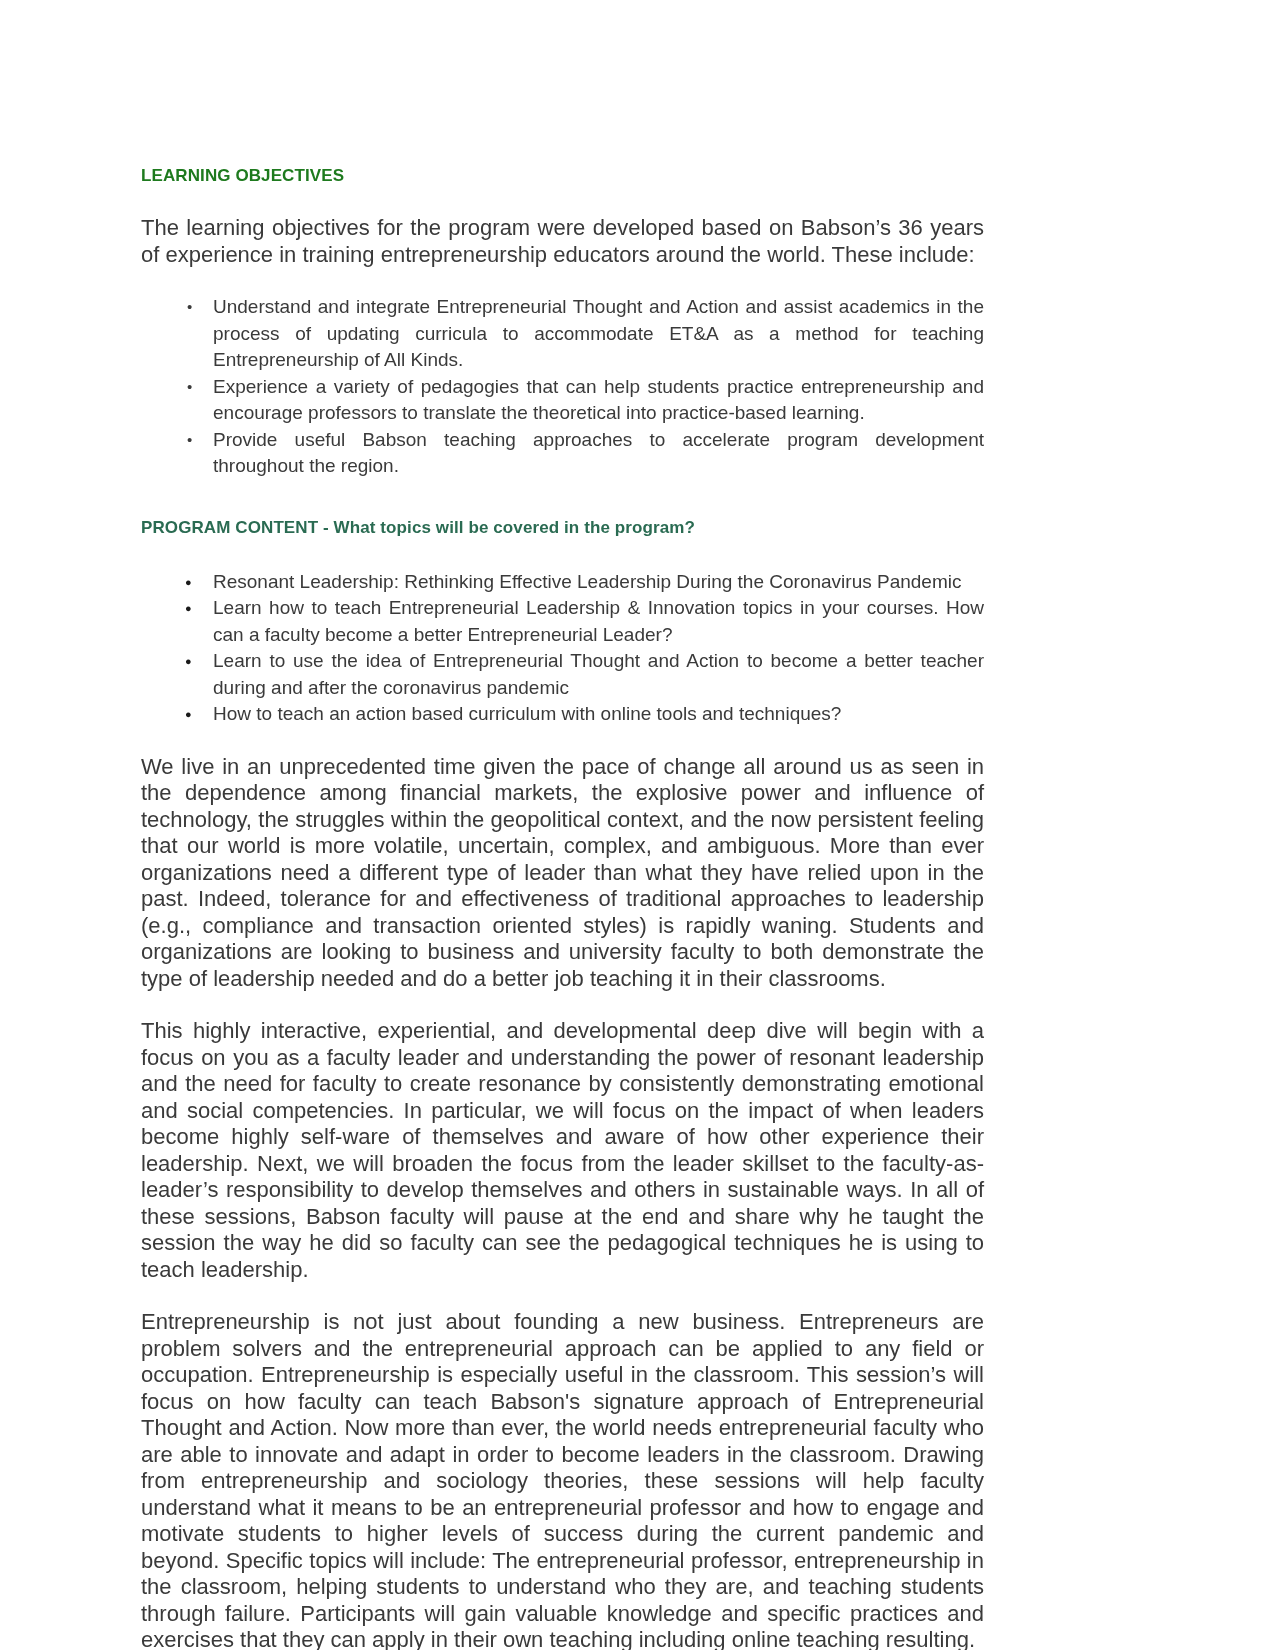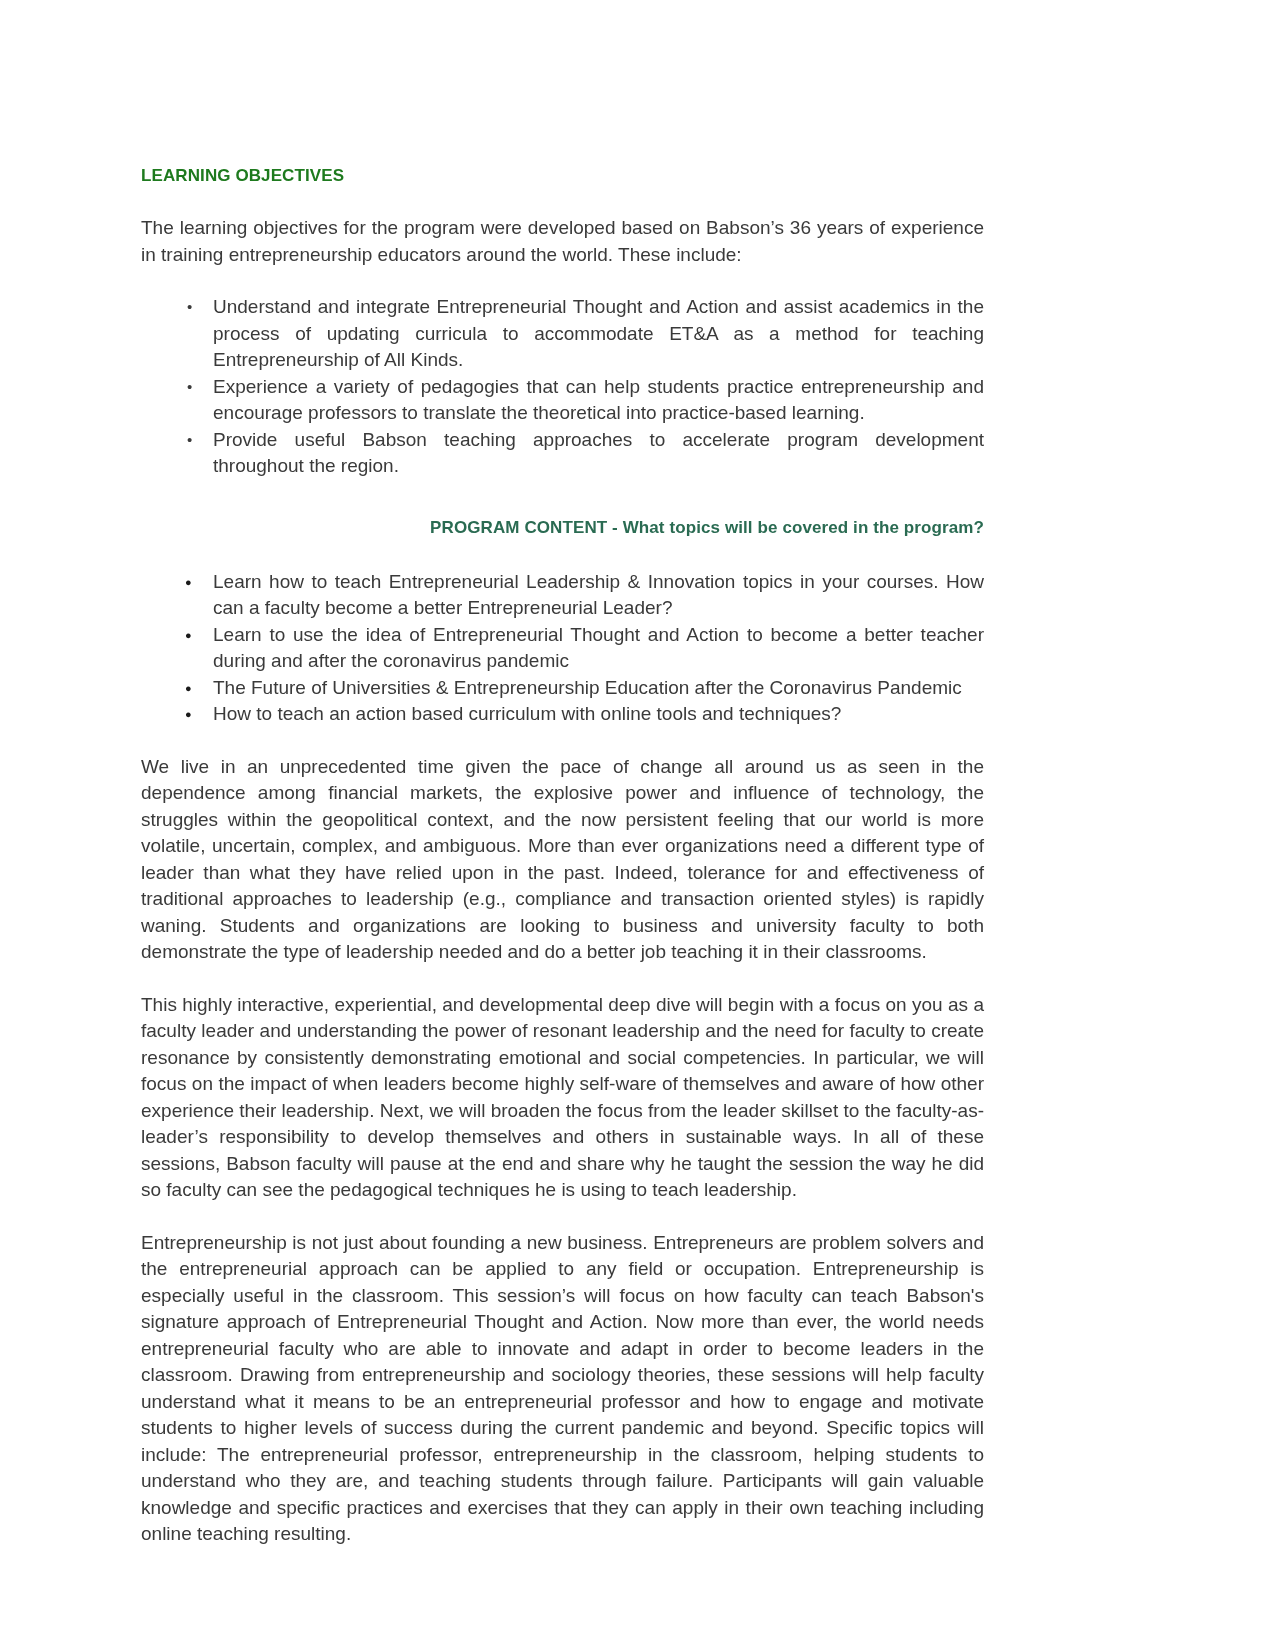--- a/index.html
+++ b/index.html
@@ -25,23 +25,23 @@
     padding: 166px 141px 0 141px;
     background: var(--page-bg);
   }
   .section-heading {
     font-size: 17px;
     font-weight: 700;
     letter-spacing: 0.1px;
     margin-bottom: 29px;
   }
   .section-heading.green { color: var(--heading-green); }
-  .section-heading.teal  { color: var(--heading-teal); margin-top: 38px; margin-bottom: 31px; text-align: right; }
+  .section-heading.teal  { color: var(--heading-teal); margin-top: 38px; margin-bottom: 31px; }
   p.body-para {
-    font-size: 19px;
+    font-size: 22px;
     line-height: 26.5px;
     text-align: justify;
     margin-bottom: 26px;
   }
   ul.doc-list {
     list-style: none;
     margin: 0 0 26px 0;
     padding-left: 72px;
   }
   ul.doc-list li {
@@ -78,23 +78,23 @@
 
   <ul class="doc-list small-bullets">
     <li>Understand and integrate Entrepreneurial Thought and Action and assist academics in the process of updating curricula to accommodate ET&amp;A as a method for teaching Entrepreneurship of All Kinds.</li>
     <li>Experience a variety of pedagogies that can help students practice entrepreneurship and encourage professors to translate the theoretical into practice-based learning.</li>
     <li>Provide useful Babson teaching approaches to accelerate program development throughout the region.</li>
   </ul>
 
   <h2 class="section-heading teal">PROGRAM CONTENT - What topics will be covered in the program?</h2>
 
   <ul class="doc-list round-bullets">
+    <li>Resonant Leadership: Rethinking Effective Leadership During the Coronavirus Pandemic</li>
     <li>Learn how to teach Entrepreneurial Leadership &amp; Innovation topics in your courses. How can a faculty become a better Entrepreneurial Leader?</li>
     <li>Learn to use the idea of Entrepreneurial Thought and Action to become a better teacher during and after the coronavirus pandemic</li>
-    <li>The Future of Universities &amp; Entrepreneurship Education after the Coronavirus Pandemic</li>
     <li>How to teach an action based curriculum with online tools and techniques?</li>
   </ul>
 
   <p class="body-para">We live in an unprecedented time given the pace of change all around us as seen in the dependence among financial markets, the explosive power and influence of technology, the struggles within the geopolitical context, and the now persistent feeling that our world is more volatile, uncertain, complex, and ambiguous. More than ever organizations need a different type of leader than what they have relied upon in the past. Indeed, tolerance for and effectiveness of traditional approaches to leadership (e.g., compliance and transaction oriented styles) is rapidly waning. Students and organizations are looking to business and university faculty to both demonstrate the type of leadership needed and do a better job teaching it in their classrooms.</p>
 
   <p class="body-para">This highly interactive, experiential, and developmental deep dive will begin with a focus on you as a faculty leader and understanding the power of resonant leadership and the need for faculty to create resonance by consistently demonstrating emotional and social competencies. In particular, we will focus on the impact of when leaders become highly self-ware of themselves and aware of how other experience their leadership. Next, we will broaden the focus from the leader skillset to the faculty-as-leader’s responsibility to develop themselves and others in sustainable ways. In all of these sessions, Babson faculty will pause at the end and share why he taught the session the way he did so faculty can see the pedagogical techniques he is using to teach leadership.</p>
 
   <p class="body-para">Entrepreneurship is not just about founding a new business. Entrepreneurs are problem solvers and the entrepreneurial approach can be applied to any field or occupation.  Entrepreneurship is especially useful in the classroom.  This session’s will focus on how faculty can teach Babson's signature approach of Entrepreneurial Thought and Action.  Now more than ever, the world needs entrepreneurial faculty who are able to innovate and adapt in order to become leaders in the classroom.  Drawing from entrepreneurship and sociology theories, these sessions will help faculty understand what it means to be an entrepreneurial professor and how to engage and motivate students to higher levels of success during the current pandemic and beyond.  Specific topics will include: The entrepreneurial professor, entrepreneurship in the classroom, helping students to understand who they are, and teaching students through failure.  Participants will gain valuable knowledge and specific practices and exercises that they can apply in their own teaching including online teaching resulting.</p>
 
 </div>

